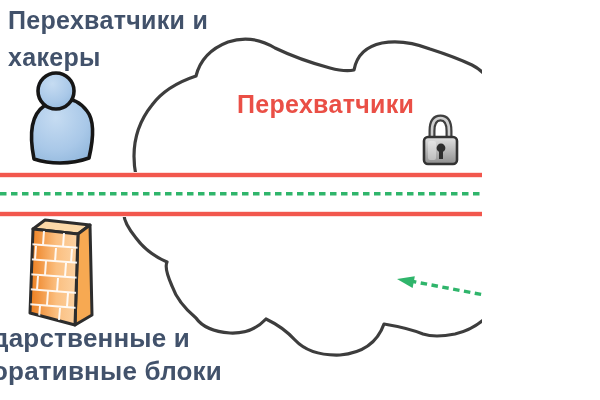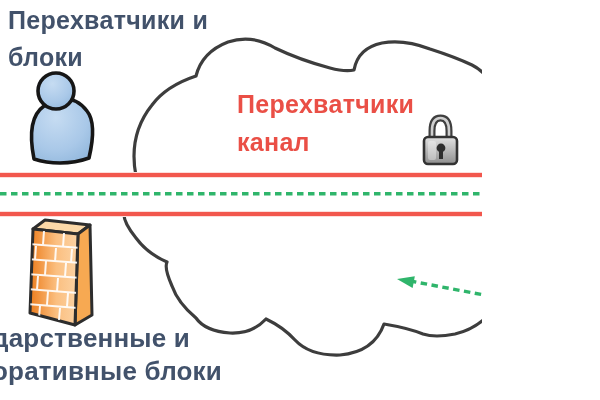--- a/index.html
+++ b/index.html
@@ -167,26 +167,25 @@
       <path d="M9 29 V20 Q9 7 17.5 7 Q26 7 26 20 V29" fill="none" stroke="#cfcfcf" stroke-width="2.6"></path>
       <rect x="1" y="26" width="33" height="27" rx="4" fill="url(#lockBody)" stroke="#333333" stroke-width="2.6"></rect>
       <rect x="5" y="30" width="8" height="19" rx="2" fill="#ffffff" opacity="0.35" stroke="none"></rect>
       <circle cx="18" cy="37" r="4.4" fill="#2e2e2e" stroke="none"></circle>
       <rect x="16" y="38" width="4" height="10" fill="#2e2e2e" stroke="none"></rect>
     </g>
   </svg>
 
   <div class="lbl lbl-hackers">
     <div>Перехватчики и</div>
-    <div>блоки</div>
+    <div>хакеры</div>
   </div>
 
   <div class="lbl lbl-encrypted">
     <div>Перехватчики</div>
-    <div>канал</div>
   </div>
 
 
   <div class="lbl lbl-vpn">V</div>
 
   <div class="lbl lbl-blocks">
     <div>дарственные и</div>
     <div>оративные блоки</div>
   </div>
 

